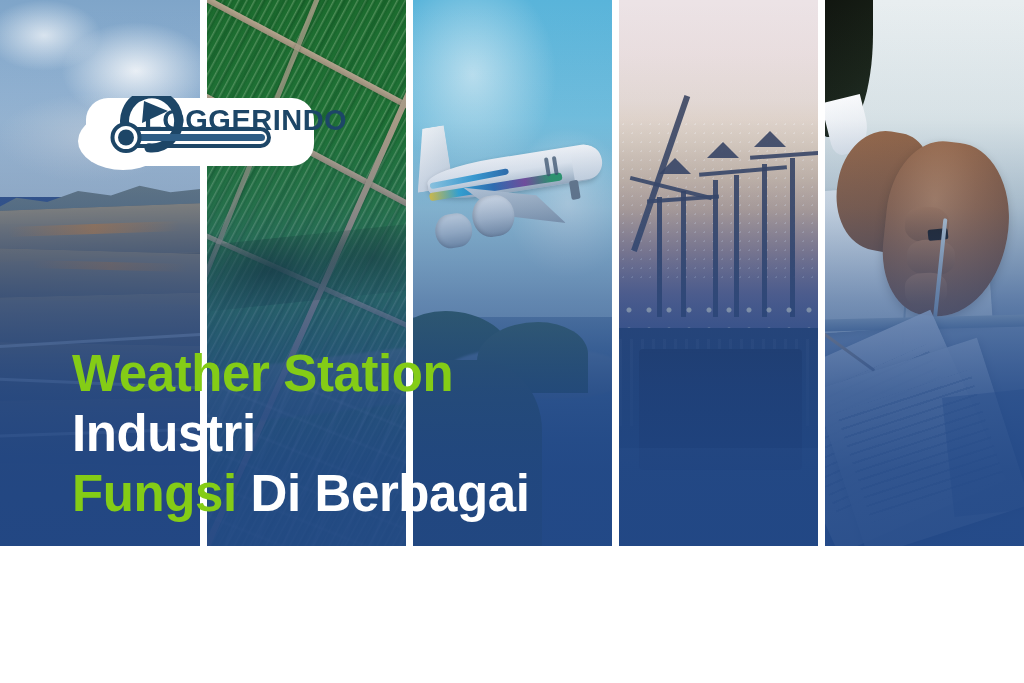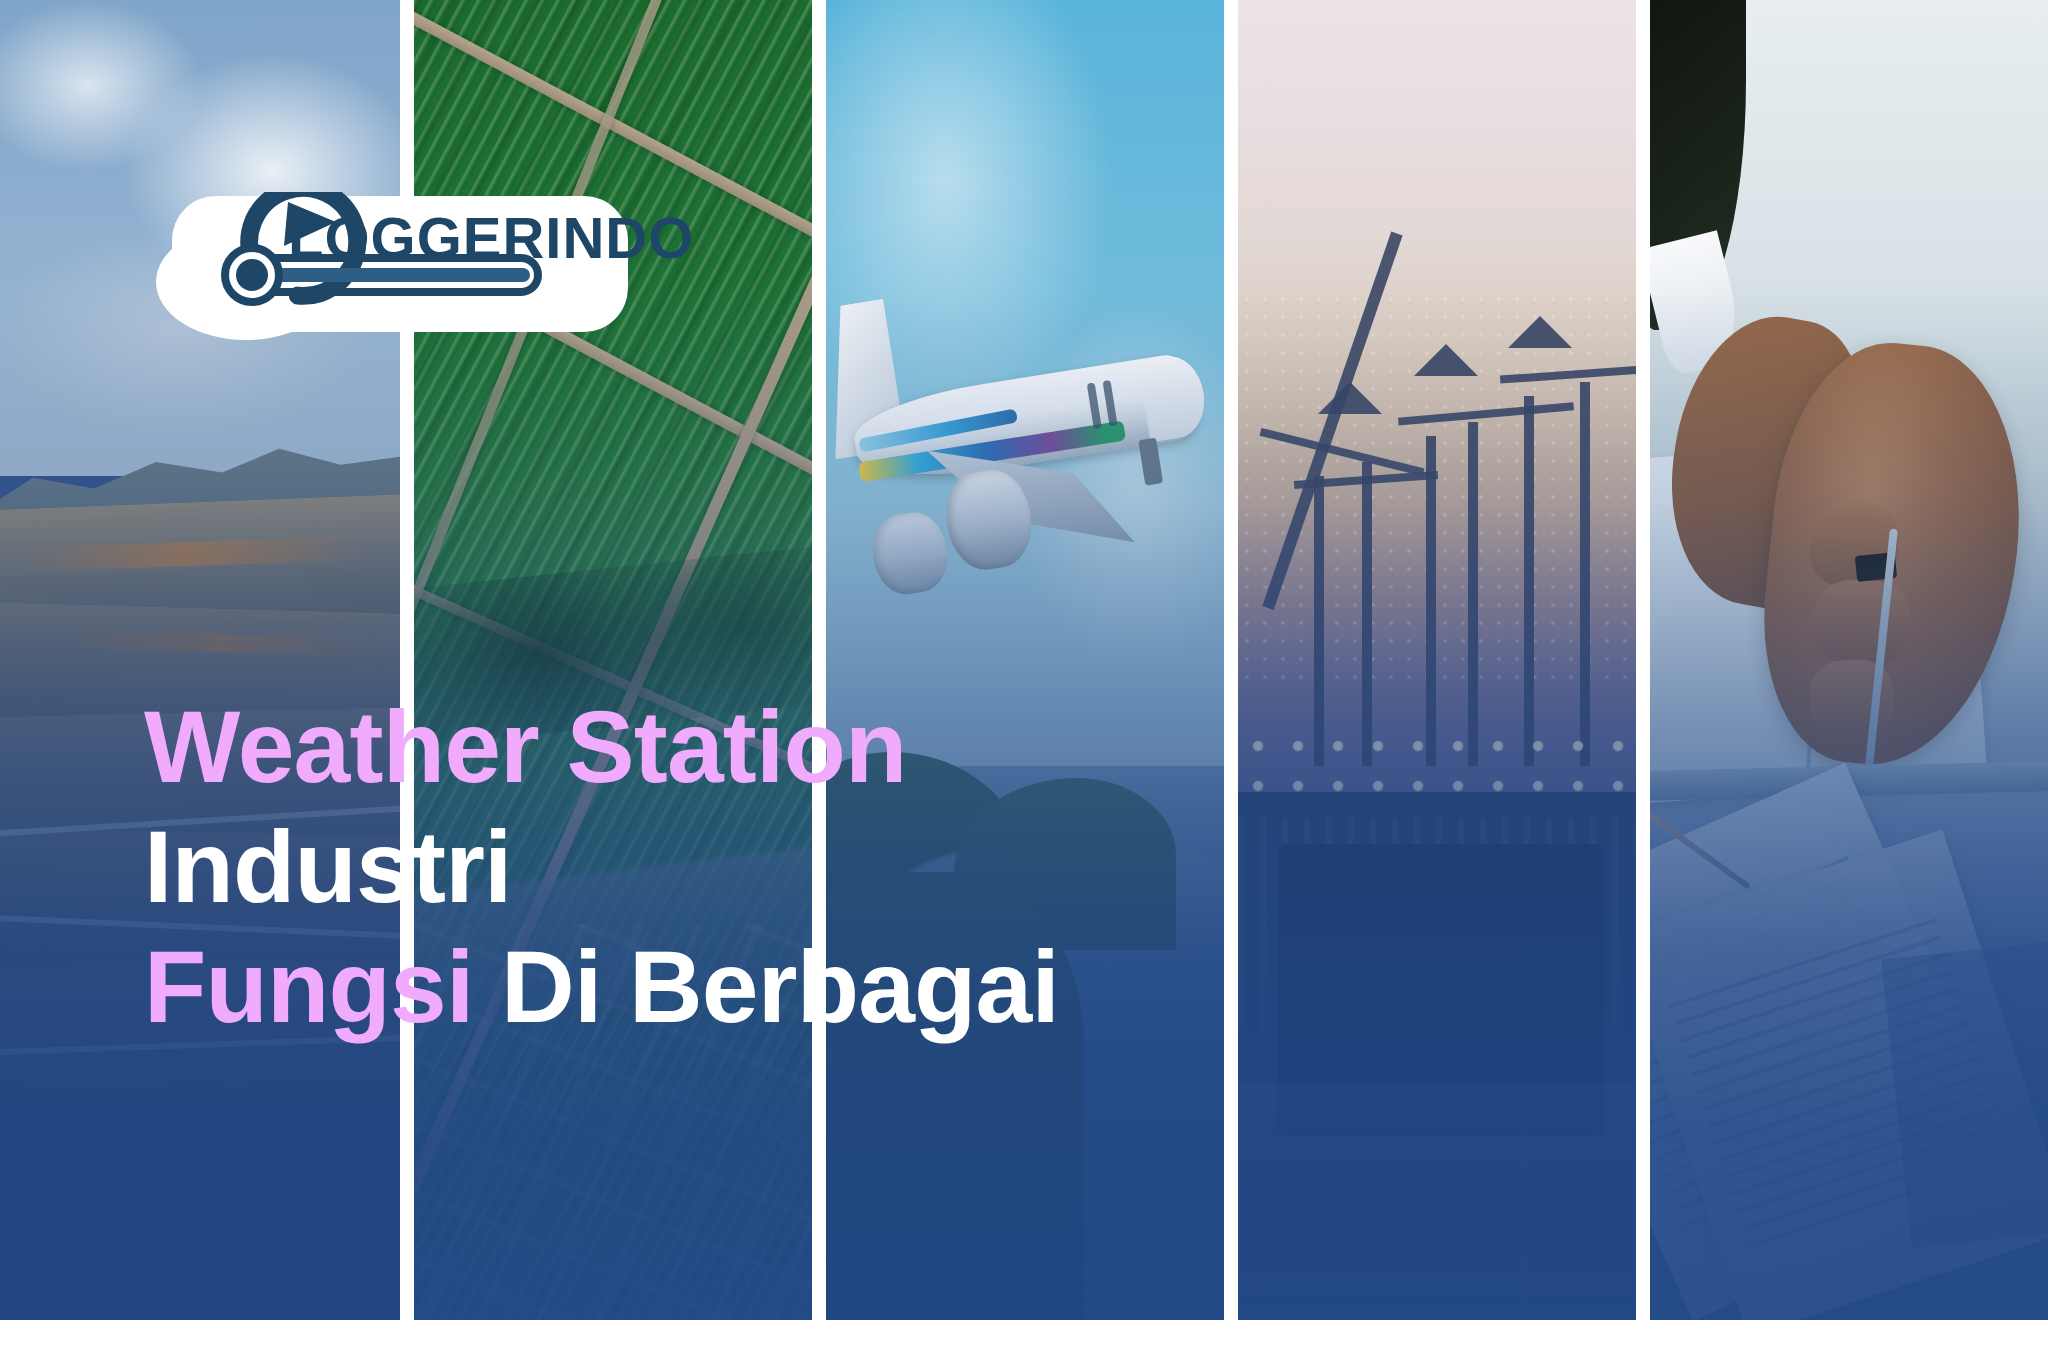--- a/index.html
+++ b/index.html
@@ -8,21 +8,21 @@
     padding: 0;
     background: #ffffff;
   }
   body {
     font-family: "Liberation Sans", sans-serif;
   }
 
   #banner {
     position: relative;
     width: 1024px;
-    height: 660px;
+    height: 546px;
     overflow: hidden;
     background: #2b4c80;
   }
 
   
   .panels {
     position: absolute;
     inset: 0;
     display: flex;
     gap: 0;
@@ -569,21 +569,21 @@
     left: 72px;
     top: 344px;
     width: 620px;
     font-size: 51px;
     line-height: 60px;
     font-weight: 700;
     letter-spacing: -0.4px;
     color: #ffffff;
     pointer-events: auto;
   }
-  .hl-accent { color: #f0abfc; margin-top: 30px; }
+  .hl-accent { color: #84cc16; margin-top: 30px; }
   .hl-line { display: block; white-space: nowrap; }
 </style>
 </head>
 <body>
 
 <div id="banner">
 
   <div class="panels">
 
     <div class="panel p1" style="width:200px;">

